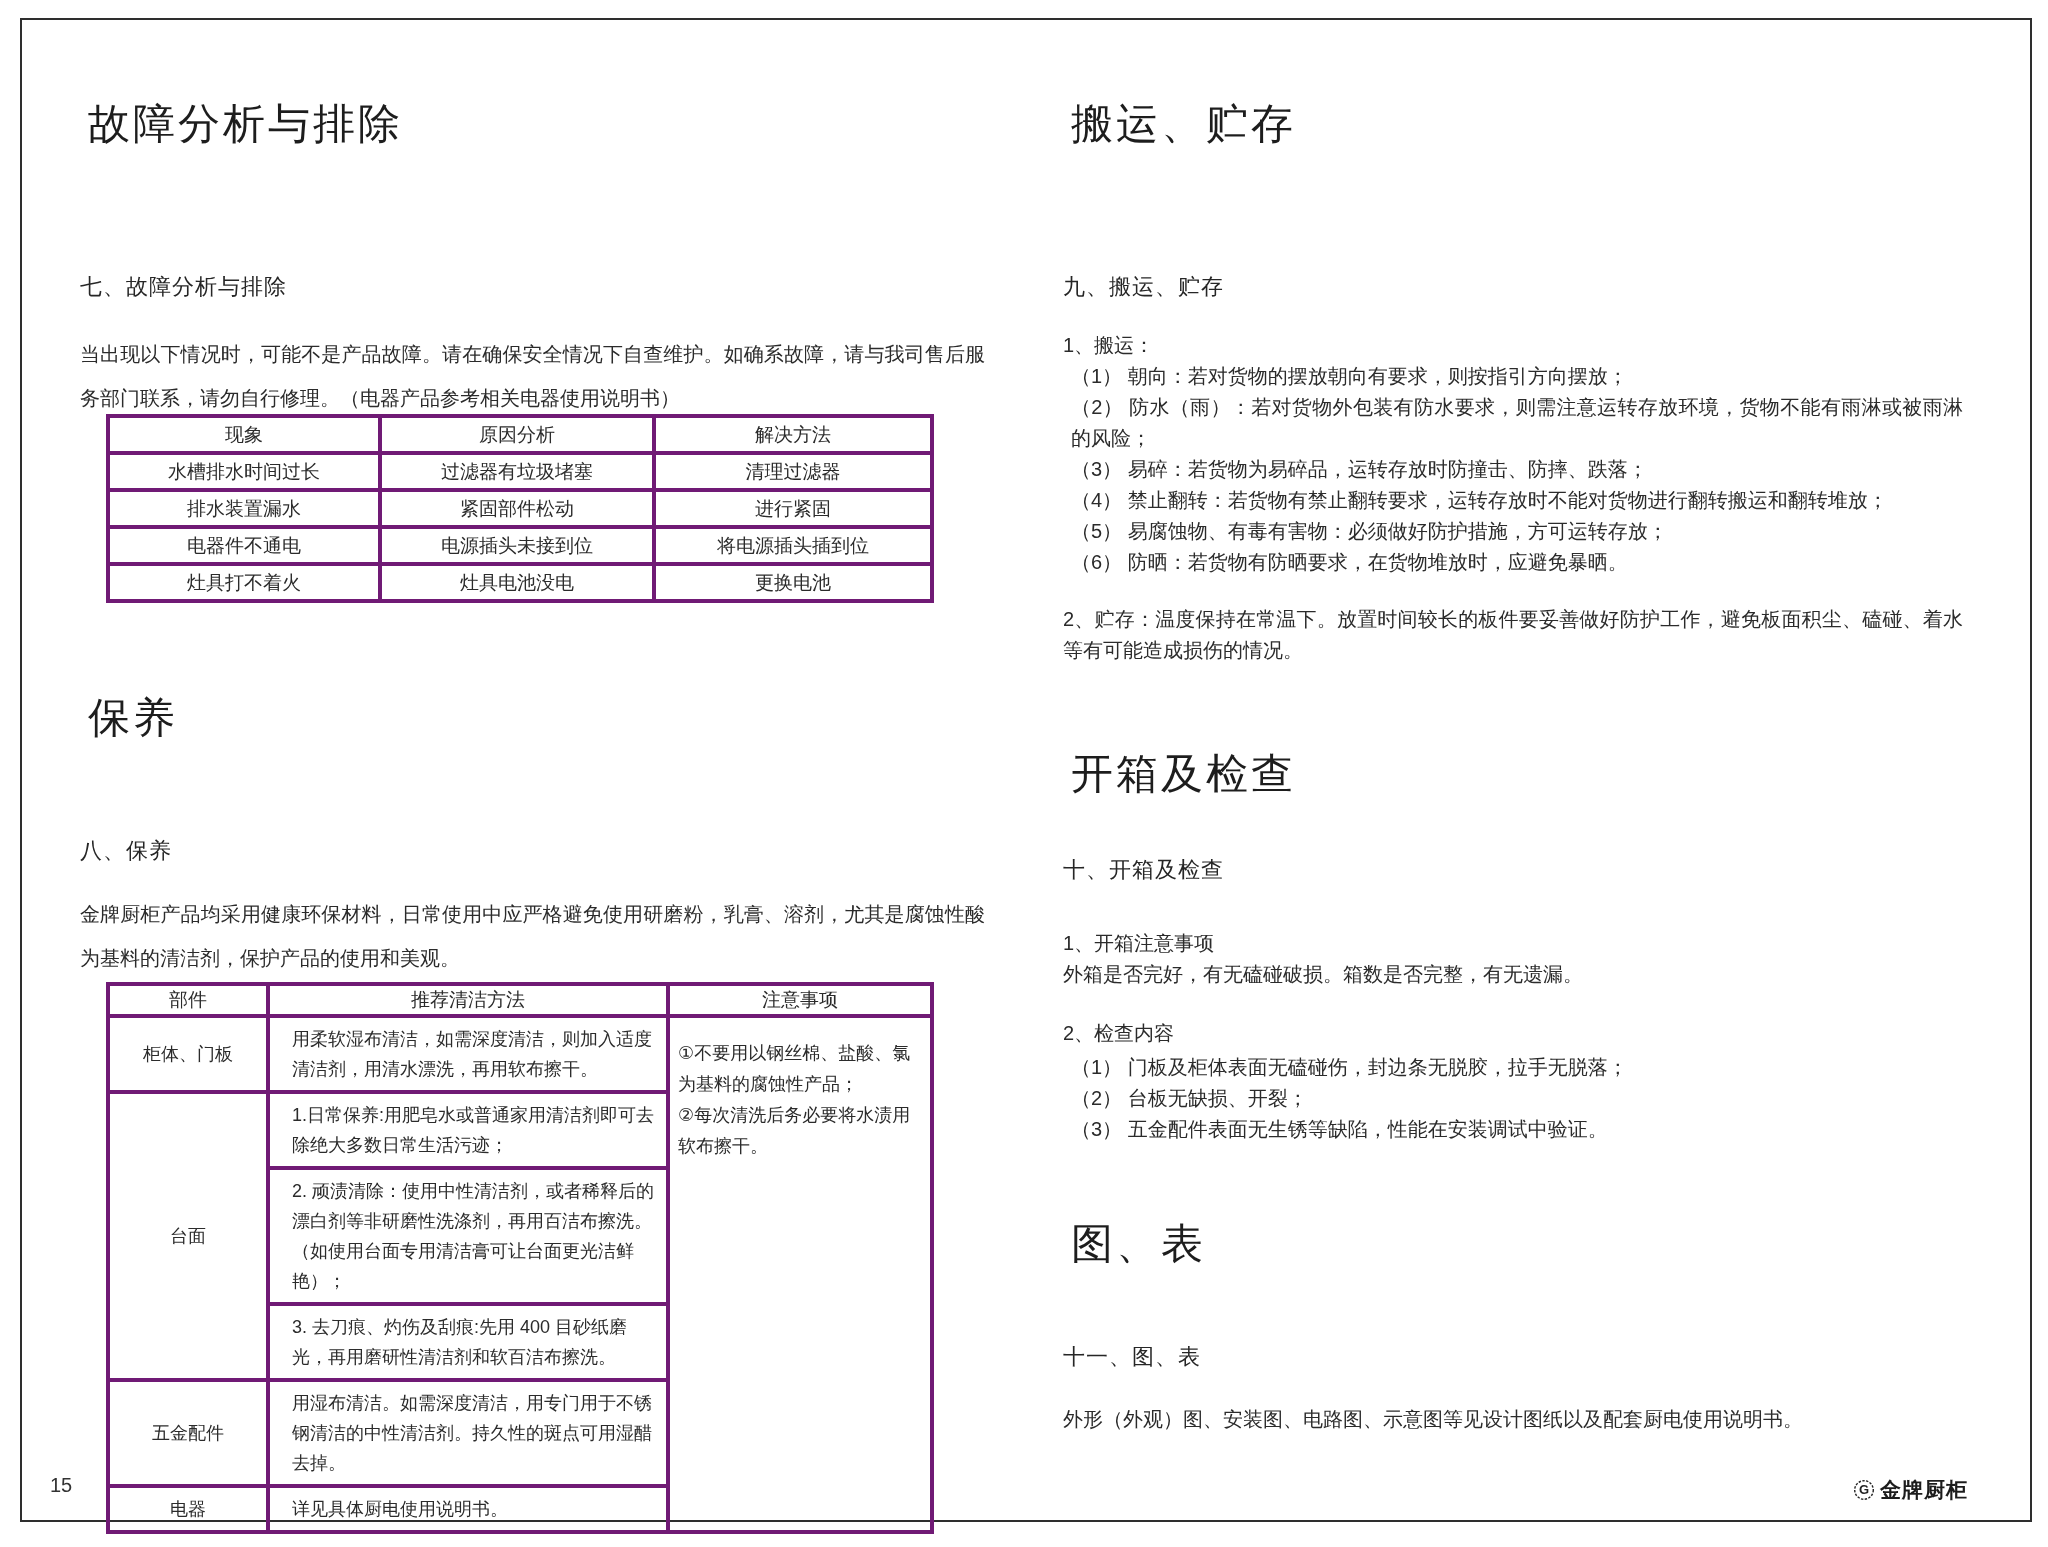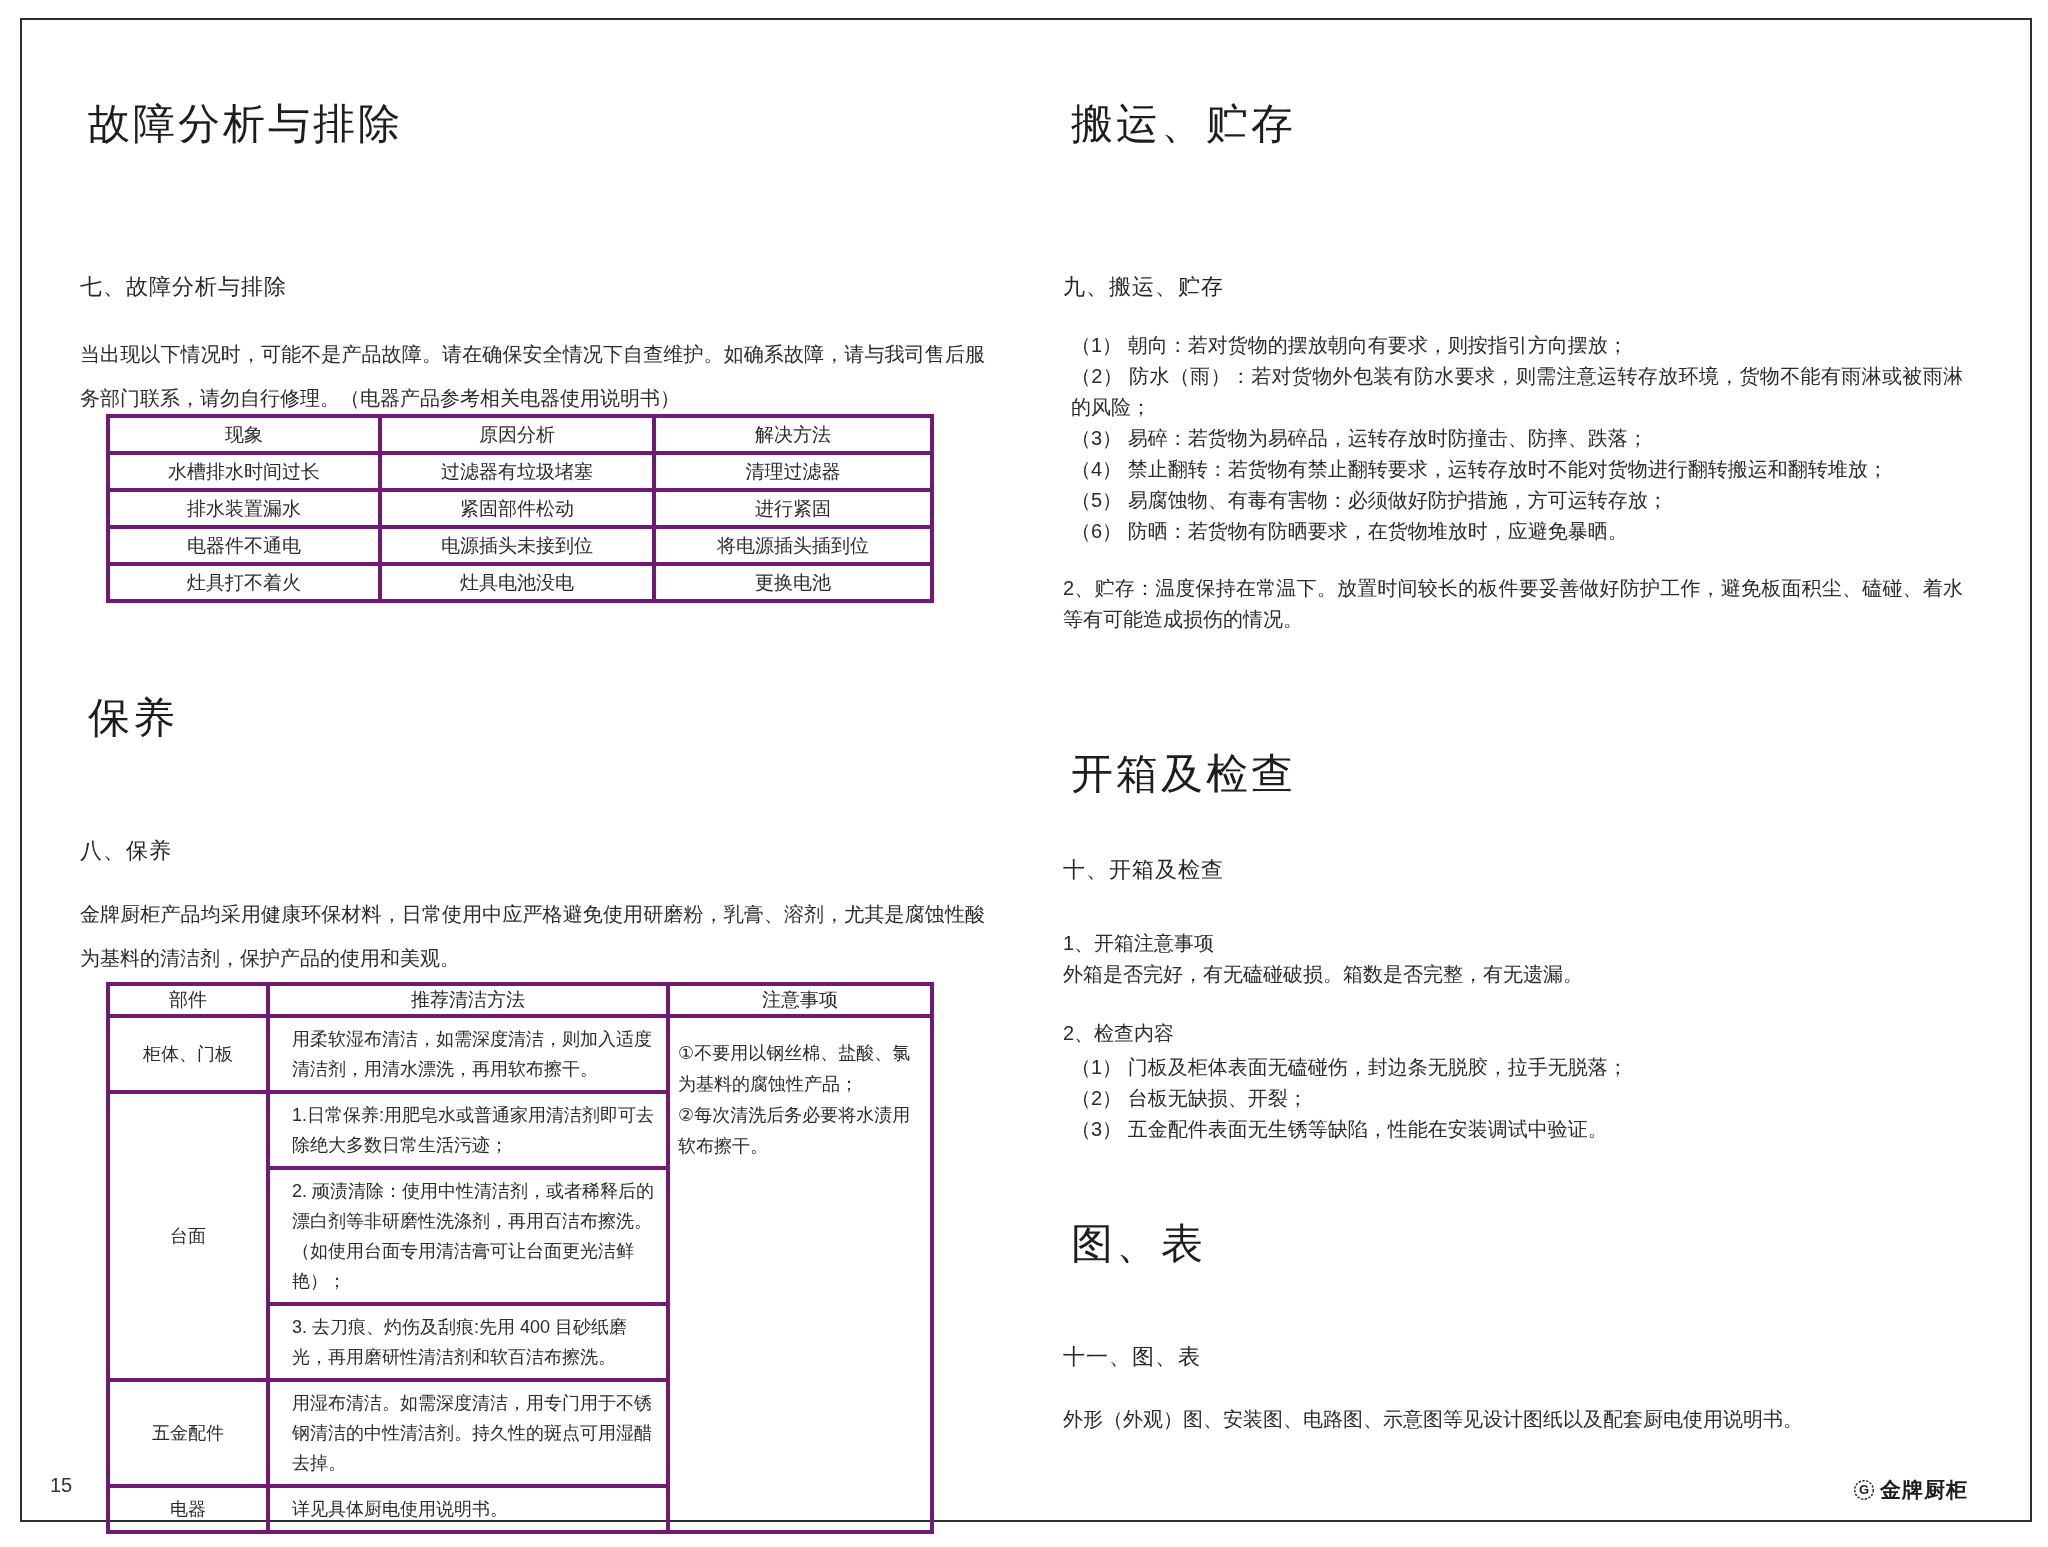--- a/index.html
+++ b/index.html
@@ -165,20 +165,21 @@
     </table>
 </div>
 
 <div class="page page-right">
 
   <h1 class="big-title" style="top:88px;">搬运、贮存</h1>
 
   <h2 class="sec-heading" style="top:272px;">九、搬运、贮存</h2>
 
   <div class="list-par" style="top:330px; width:900px;">
+    <p>1、搬运：</p>
     <p class="indented">（1） 朝向：若对货物的摆放朝向有要求，则按指引方向摆放；</p>
     <p class="indented">（2） 防水（雨）：若对货物外包装有防水要求，则需注意运转存放环境，货物不能有雨淋或被雨淋的风险；</p>
     <p class="indented">（3） 易碎：若货物为易碎品，运转存放时防撞击、防摔、跌落；</p>
     <p class="indented">（4） 禁止翻转：若货物有禁止翻转要求，运转存放时不能对货物进行翻转搬运和翻转堆放；</p>
     <p class="indented">（5） 易腐蚀物、有毒有害物：必须做好防护措施，方可运转存放；</p>
     <p class="indented">（6） 防晒：若货物有防晒要求，在货物堆放时，应避免暴晒。</p>
     <p class="gap-before">2、贮存：温度保持在常温下。放置时间较长的板件要妥善做好防护工作，避免板面积尘、磕碰、着水等有可能造成损伤的情况。</p>
   </div>
 
   <h1 class="big-title" style="top:738px;">开箱及检查</h1>

